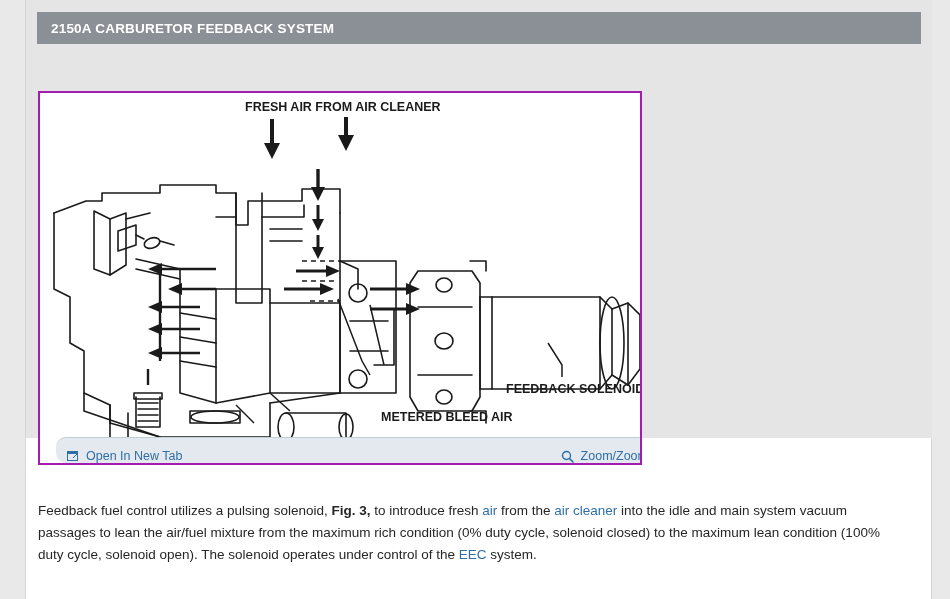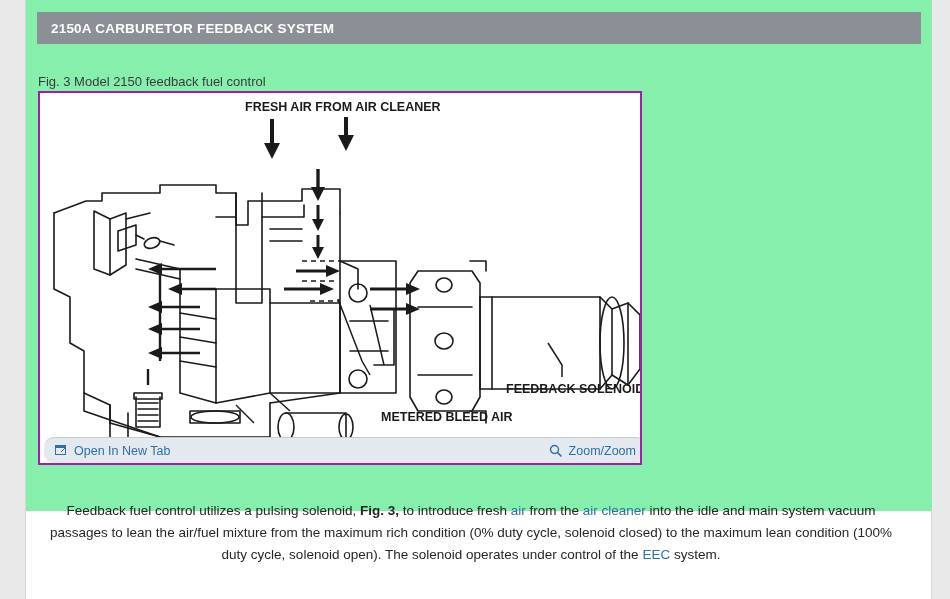--- a/index.html
+++ b/index.html
@@ -38,22 +38,22 @@
     width: 18px;
     height: 599px;
     background: #e9e9e9;
     border-left: 1px solid #d6d6d6;
   }
   .content {
     position: absolute;
     left: 26px;
     top: 0;
     width: 906px;
-    height: 511px;
-    background: #86efac;
+    height: 438px;
+    background: #e5e5e5;
   }
   .title-bar {
     position: absolute;
     left: 11px;
     top: 12px;
     width: 884px;
     height: 32px;
     background: #8b9096;
     color: #ffffff;
     font-size: 13.5px;
@@ -86,29 +86,29 @@
     position: absolute;
     left: 0;
     top: 0;
     width: 602px;
     height: 347px;
     background: #ffffff;
     overflow: hidden;
   }
   .figure-toolbar {
     position: absolute;
-    left: 4px;
+    left: 16px;
     bottom: 0;
     width: 602px;
     height: 26px;
     background: #e3e9ee;
     border-top: 1px solid #c3ccd3;
     box-sizing: border-box;
     display: flex;
-    align-items: center;
+    align-items: flex-end;
     justify-content: space-between;
     padding: 0 10px;
     border-radius: 10px;
   }
   .tool-link {
     display: flex;
     align-items: center;
     gap: 6px;
     color: #2f6fa8;
     font-size: 12.5px;
@@ -124,21 +124,20 @@
     color: #2f6fa8;
   }
   .body-text {
     position: absolute;
     left: 12px;
     top: 500px;
     width: 866px;
     font-size: 13.5px;
     line-height: 22px;
     color: #262626;
-    text-align: center;
   }
   .body-text b { font-weight: bold; }
   .lnk {
     color: #2f6fa8;
     text-decoration: none;
     cursor: pointer;
   }
   
   .dlabel {
     font-family: "Liberation Sans", sans-serif;
@@ -155,21 +154,20 @@
 
   <div class="left-gutter"></div>
   <div class="right-gutter"></div>
 
   <div class="content">
 
     <div class="title-bar">
       <span>2150A CARBURETOR FEEDBACK SYSTEM</span>
     </div>
 
-    <div class="fig-caption">Fig. 3 Model 2150 feedback fuel control</div>
 
     <div class="figure-box">
 
       <div class="figure-image">
         <svg width="602" height="347" viewBox="0 0 602 347" xmlns="http://www.w3.org/2000/svg">
           <rect x="0" y="0" width="602" height="347" fill="#ffffff"></rect>
 
           <g fill="none" stroke="#1a1a1a" stroke-width="1.6" stroke-linejoin="round" stroke-linecap="round">
 
             <path d="M14 120 L46 108 L62 108 L62 100 L120 100 L120 92 L176 92 L176 100 L196 100 L196 132 L208 132 L208 108 L262 108 L262 96 L300 96 L300 120"></path>

